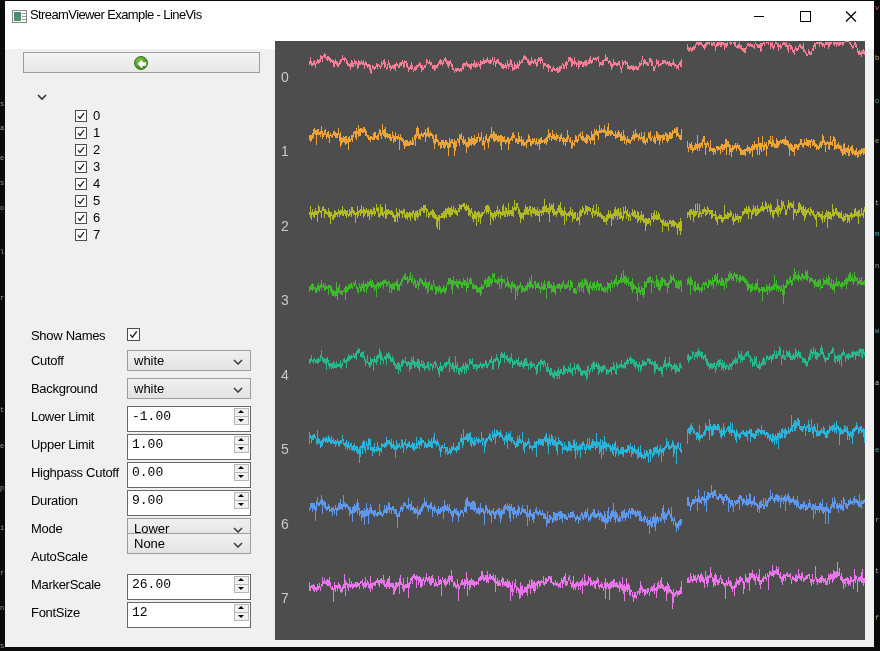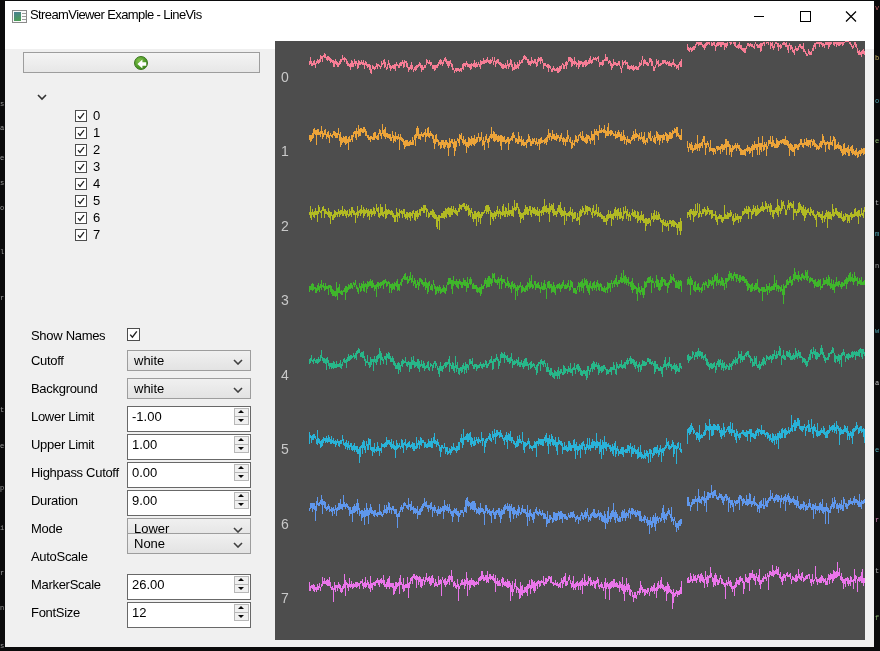--- a/index.html
+++ b/index.html
@@ -25,21 +25,21 @@
 .thead { position:absolute; left:46px; top:87px; width:208px; height:17px; background:#d1d1d1; }
 .thead span { position:absolute; left:5px; top:1px; font-size:13px; letter-spacing:-0.6px; color:#000; }
 .cb { position:absolute; background:#fff; border:1px solid #4d4d4d; }
 .cb svg { display:block; }
 .trow { position:absolute; left:88px; font-size:13px; color:#000; }
 .flabel { position:absolute; left:26px; font-size:13px; letter-spacing:-0.3px; color:#000; white-space:nowrap; }
 .combo { position:absolute; left:122px; width:124px; height:21px;
   background:linear-gradient(#f0f0f0,#e3e3e3); border:1px solid #9d9d9d; }
 .combo span { position:absolute; left:6px; top:2px; font-size:13px; color:#000; }
 .combo .chev { position:absolute; right:7px; top:8px; }
-.spin { position:absolute; left:122px; width:124px; height:26px; background:#fff; border:1px solid #686868; }
+.spin { position:absolute; left:122px; width:124px; height:26px; background:#fff; border:1px solid #686868;font-family:Liberation Mono, monospace; }
 .spin span { position:absolute; left:4px; top:2px; font-size:13px; color:#000; }
 .spinbtns { position:absolute; right:1px; top:1px; width:15px; height:17px; }
 .sb { position:relative; width:15px; height:9px; background:#f0f0f0; border:1px solid #b8b8b8; margin-bottom:-1px; }
 .tri-up { position:absolute; left:3px; top:1.8px; width:0; height:0;
   border-left:3.6px solid transparent; border-right:3.6px solid transparent; border-bottom:3.6px solid #0a0a0a; }
 .tri-dn { position:absolute; left:3px; top:2.2px; width:0; height:0;
   border-left:3.6px solid transparent; border-right:3.6px solid transparent; border-top:3.6px solid #0a0a0a; }
 .edge { position:absolute; background:#0b0b0c; }
 </style></head><body>
 <div class="win">

